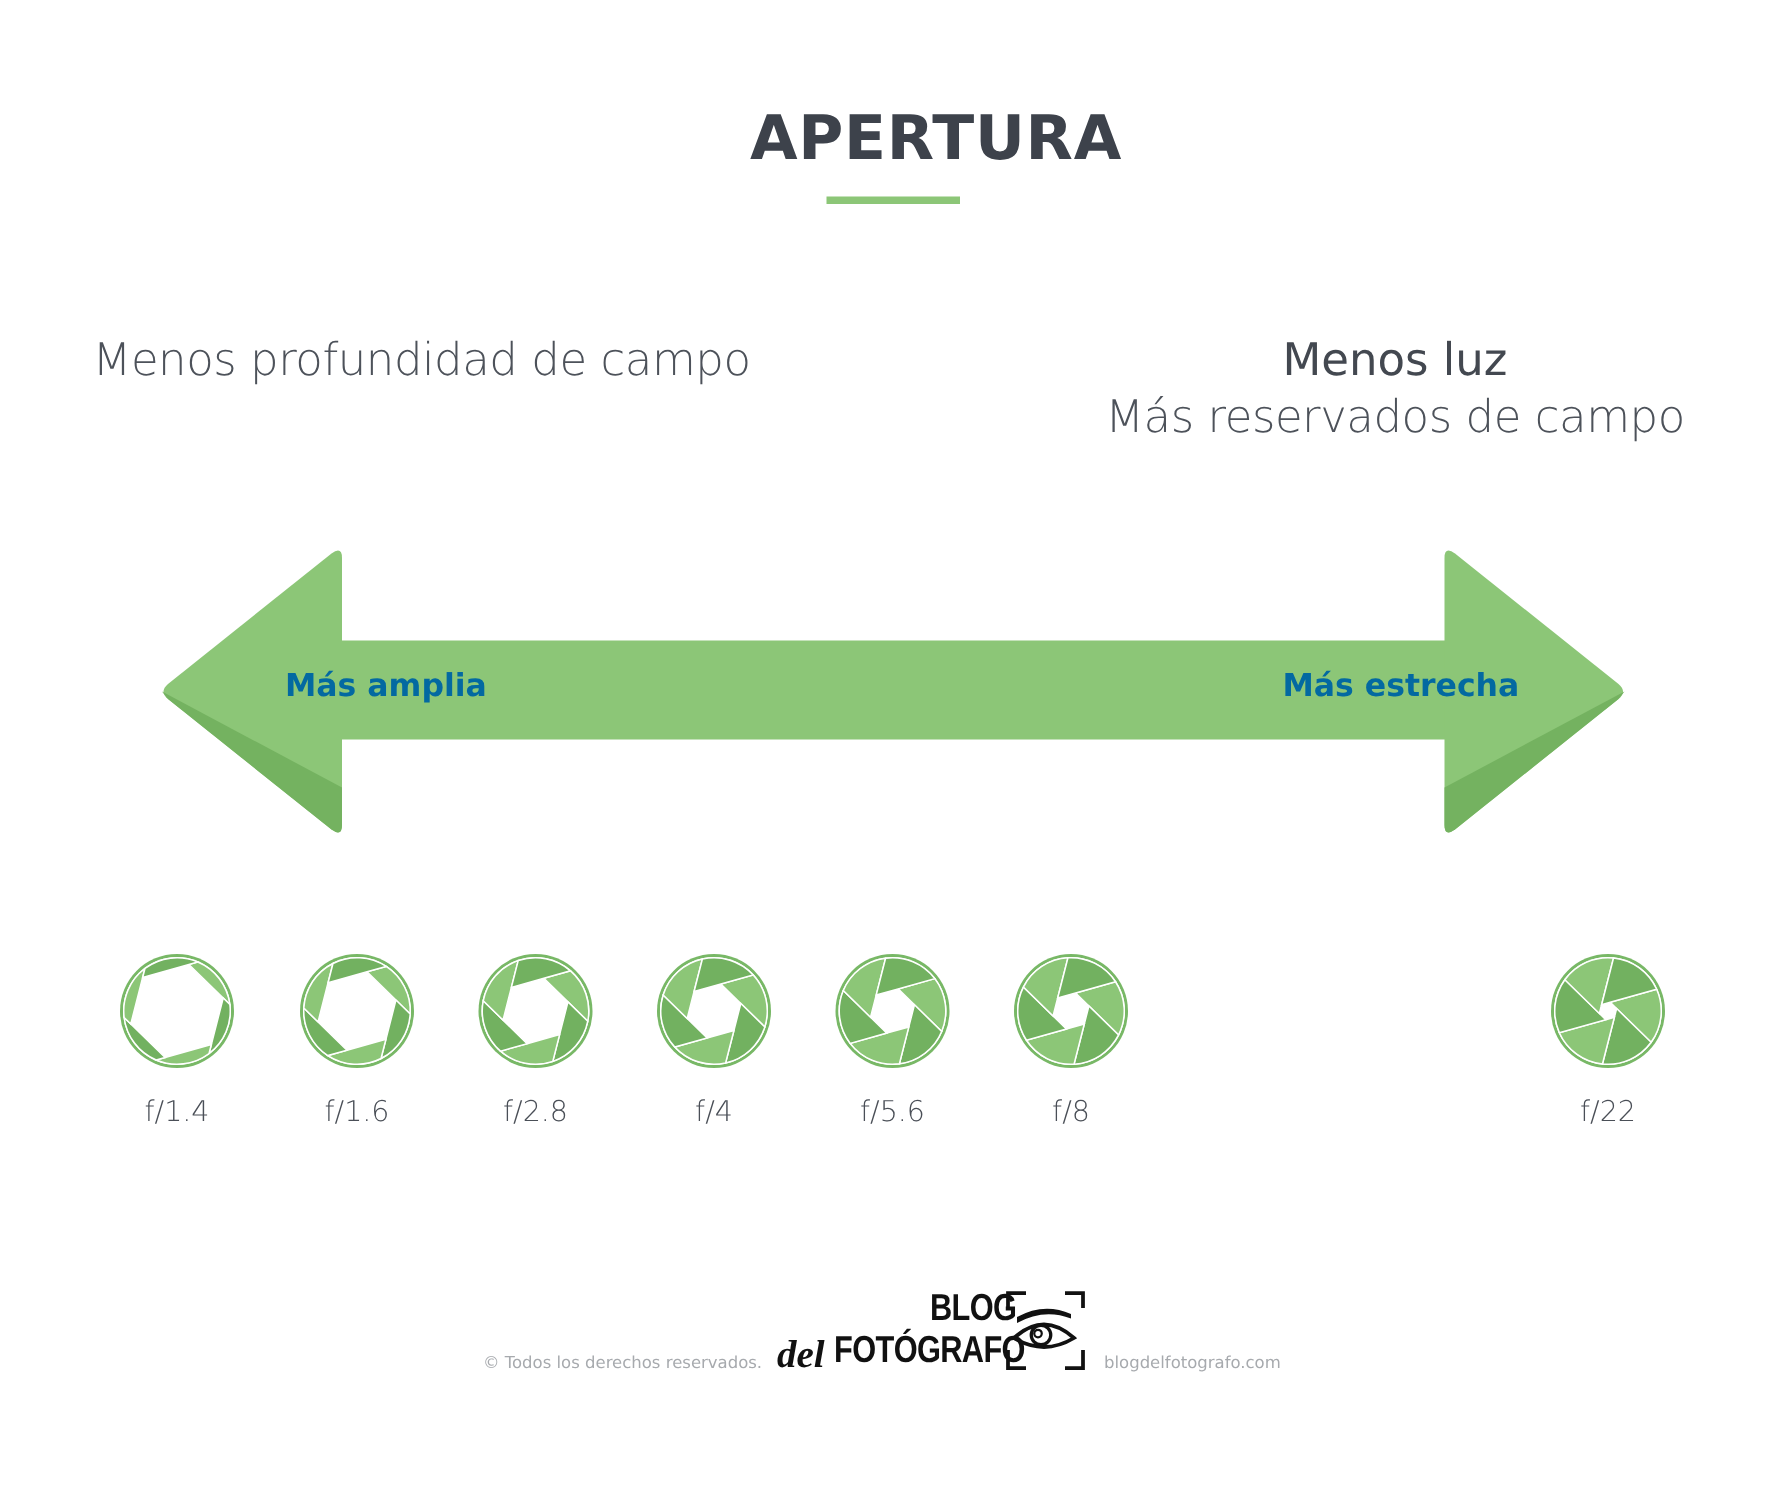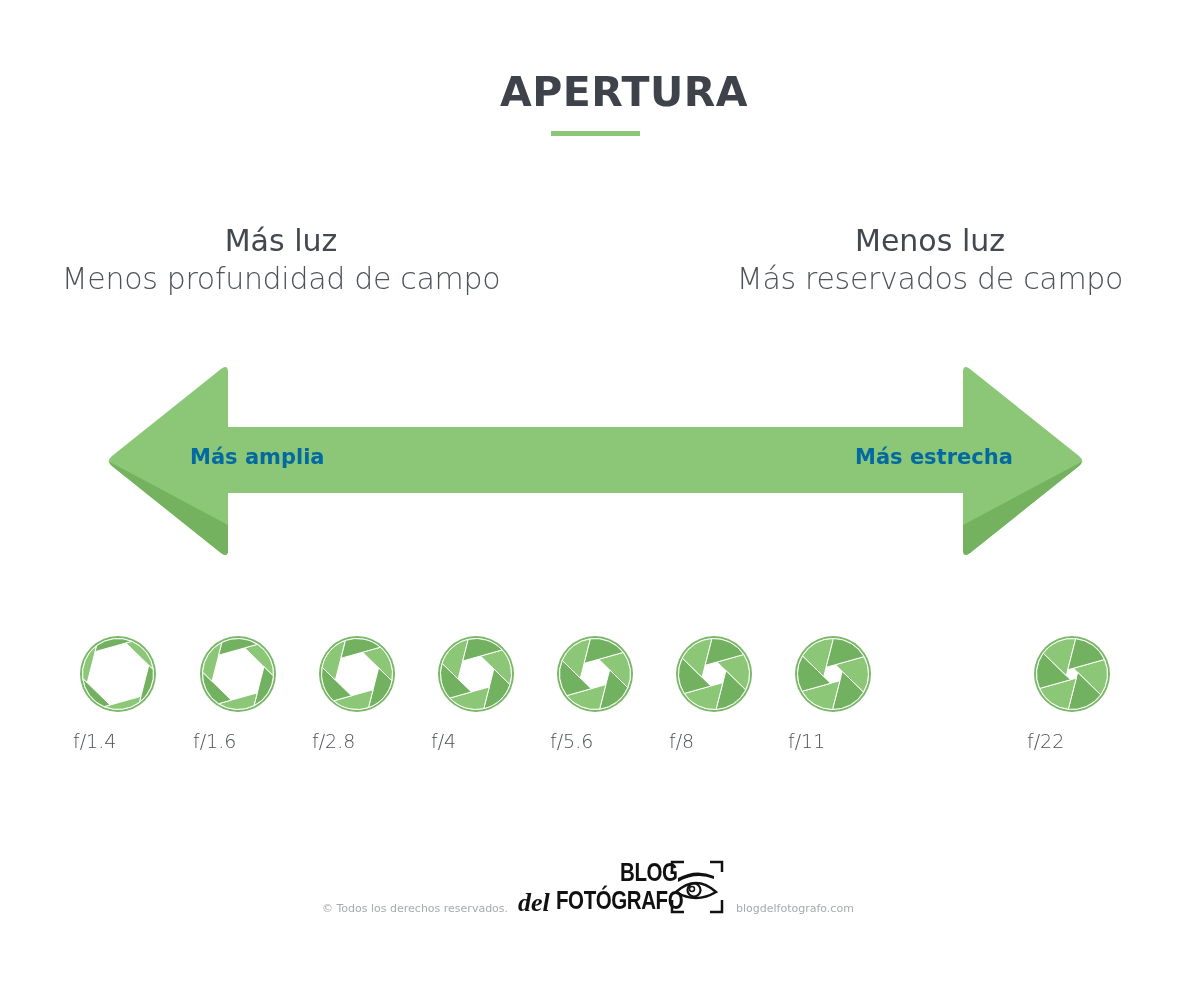--- a/index.html
+++ b/index.html
@@ -9,40 +9,39 @@
   .side-block { position: absolute; top: 222px; width: 520px; text-align: center; color: #434850; }
   .side-block .heading { font-family: "DejaVu Sans", sans-serif; font-size: 30px; line-height: 38px; font-weight: normal; }
   .side-block .sub { font-family: "DejaVu Sans", sans-serif; font-size: 30px; line-height: 38px; font-weight: 300; color: #4d525a; letter-spacing: -0.3px; }
   .left-block { left: 21px; }
   .right-block { left: 670px; }
   svg.arrow { position: absolute; left: 0; top: 0; }
   .arrow-label { position: absolute; top: 445px; font-family: "DejaVu Sans", sans-serif; font-weight: bold; font-size: 21px; color: #0369a1; }
   .label-left { left: 190px; }
   .label-right { left: 855px; }
   .stops { position: absolute; left: 0; top: 0; width: 1192px; height: 800px; }
-  .stop { position: absolute; top: 634px; width: 90px; margin-left: -45px; }
+  .stop { position: absolute; top: 634px; width: 90px; margin-left: -45px; text-align: center; }
   .stop svg { display: block; margin: 0 auto; }
   .stop .fl { margin-top: 16px; font-family: "DejaVu Sans", sans-serif; font-size: 19px; color: #4a4f57; font-weight: 300; }
   .footer { position: absolute; top: 858px; left: 0; width: 1192px; height: 60px; }
   .copyright { position: absolute; left: 322px; top: 44px; font-family: "DejaVu Sans", sans-serif; font-size: 11px; color: #a7aaae; }
   .site { position: absolute; left: 736px; top: 44px; font-family: "DejaVu Sans", sans-serif; font-size: 11px; color: #a7aaae; }
   .logo { position: absolute; left: 516px; top: 0; width: 210px; height: 60px; }
   .logo .blog { position: absolute; left: 104px; top: 0; font-family: "Liberation Sans", sans-serif; font-weight: bold; font-size: 25px; color: #111; letter-spacing: -0.5px; transform: scaleX(0.82); transform-origin: left top; }
   .logo .del { position: absolute; left: 2px; top: 30px; font-family: "Liberation Serif", serif; font-style: italic; font-weight: bold; font-size: 26px; color: #111; }
   .logo .foto { position: absolute; left: 40px; top: 28px; font-family: "Liberation Sans", sans-serif; font-weight: bold; font-size: 25px; color: #111; letter-spacing: -0.5px; transform: scaleX(0.82); transform-origin: left top; }
   .logo svg { position: absolute; left: 154px; top: 2px; }
 </style>
 </head>
 <body>
 
 <div class="title">APERTURA</div>
 <div class="title-underline"></div>
 
 <div class="side-block left-block">
-  <div class="heading">Más luz</div>
   <div class="sub">Menos profundidad de campo</div>
 </div>
 <div class="side-block right-block">
   <div class="heading">Menos luz</div>
   <div class="sub">Más reservados de campo</div>
 </div>
 
 <svg class="arrow" width="1192" height="600" viewBox="0 0 1192 600">
 
   <rect x="222" y="427" width="748" height="66" fill="#8cc677"></rect>
@@ -128,33 +127,20 @@
       <circle cx="40" cy="40" r="36" fill="#ffffff"></circle>
       <path d="M43.07 27.99 L51.94 36.65 L71.71 55.96 A35.5 35.5 0 0 0 69.68 20.52 Z" fill="#8cc677" stroke="#ffffff" stroke-width="1"></path>
         <path d="M51.94 36.65 L48.87 48.66 L42.03 75.44 A35.5 35.5 0 0 0 71.71 55.96 Z" fill="#72b160" stroke="#ffffff" stroke-width="1"></path>
         <path d="M48.87 48.66 L36.93 52.01 L10.32 59.48 A35.5 35.5 0 0 0 42.03 75.44 Z" fill="#8cc677" stroke="#ffffff" stroke-width="1"></path>
         <path d="M36.93 52.01 L28.06 43.35 L8.29 24.04 A35.5 35.5 0 0 0 10.32 59.48 Z" fill="#72b160" stroke="#ffffff" stroke-width="1"></path>
         <path d="M28.06 43.35 L31.13 31.34 L37.97 4.56 A35.5 35.5 0 0 0 8.29 24.04 Z" fill="#8cc677" stroke="#ffffff" stroke-width="1"></path>
         <path d="M31.13 31.34 L43.07 27.99 L69.68 20.52 A35.5 35.5 0 0 0 37.97 4.56 Z" fill="#72b160" stroke="#ffffff" stroke-width="1"></path>
     </svg>
       <div class="fl">f/8</div>
     </div>
-    <div class="stop" style="left: 833px;">
-      <svg width="80" height="80" viewBox="0 0 80 80">
-      <circle cx="40" cy="40" r="38" fill="#78b866"></circle>
-      <circle cx="40" cy="40" r="36" fill="#ffffff"></circle>
-      <path d="M42.38 30.70 L49.24 37.41 L70.50 58.17 A35.5 35.5 0 0 0 70.98 22.67 Z" fill="#8cc677" stroke="#ffffff" stroke-width="1"></path>
-        <path d="M49.24 37.41 L46.87 46.71 L39.52 75.50 A35.5 35.5 0 0 0 70.50 58.17 Z" fill="#72b160" stroke="#ffffff" stroke-width="1"></path>
-        <path d="M46.87 46.71 L37.62 49.30 L9.02 57.33 A35.5 35.5 0 0 0 39.52 75.50 Z" fill="#8cc677" stroke="#ffffff" stroke-width="1"></path>
-        <path d="M37.62 49.30 L30.76 42.59 L9.50 21.83 A35.5 35.5 0 0 0 9.02 57.33 Z" fill="#72b160" stroke="#ffffff" stroke-width="1"></path>
-        <path d="M30.76 42.59 L33.13 33.29 L40.48 4.50 A35.5 35.5 0 0 0 9.50 21.83 Z" fill="#8cc677" stroke="#ffffff" stroke-width="1"></path>
-        <path d="M33.13 33.29 L42.38 30.70 L70.98 22.67 A35.5 35.5 0 0 0 40.48 4.50 Z" fill="#72b160" stroke="#ffffff" stroke-width="1"></path>
-    </svg>
-      <div class="fl">f/11</div>
-    </div>
     <div class="stop" style="left: 1072px;">
       <svg width="80" height="80" viewBox="0 0 80 80">
       <circle cx="40" cy="40" r="38" fill="#78b866"></circle>
       <circle cx="40" cy="40" r="36" fill="#ffffff"></circle>
       <path d="M41.47 34.23 L45.74 38.39 L68.73 60.85 A35.5 35.5 0 0 0 72.42 25.54 Z" fill="#8cc677" stroke="#ffffff" stroke-width="1"></path>
         <path d="M45.74 38.39 L44.26 44.16 L36.31 75.31 A35.5 35.5 0 0 0 68.73 60.85 Z" fill="#72b160" stroke="#ffffff" stroke-width="1"></path>
         <path d="M44.26 44.16 L38.53 45.77 L7.58 54.46 A35.5 35.5 0 0 0 36.31 75.31 Z" fill="#8cc677" stroke="#ffffff" stroke-width="1"></path>
         <path d="M38.53 45.77 L34.26 41.61 L11.27 19.15 A35.5 35.5 0 0 0 7.58 54.46 Z" fill="#72b160" stroke="#ffffff" stroke-width="1"></path>
         <path d="M34.26 41.61 L35.74 35.84 L43.69 4.69 A35.5 35.5 0 0 0 11.27 19.15 Z" fill="#8cc677" stroke="#ffffff" stroke-width="1"></path>
         <path d="M35.74 35.84 L41.47 34.23 L72.42 25.54 A35.5 35.5 0 0 0 43.69 4.69 Z" fill="#72b160" stroke="#ffffff" stroke-width="1"></path>

